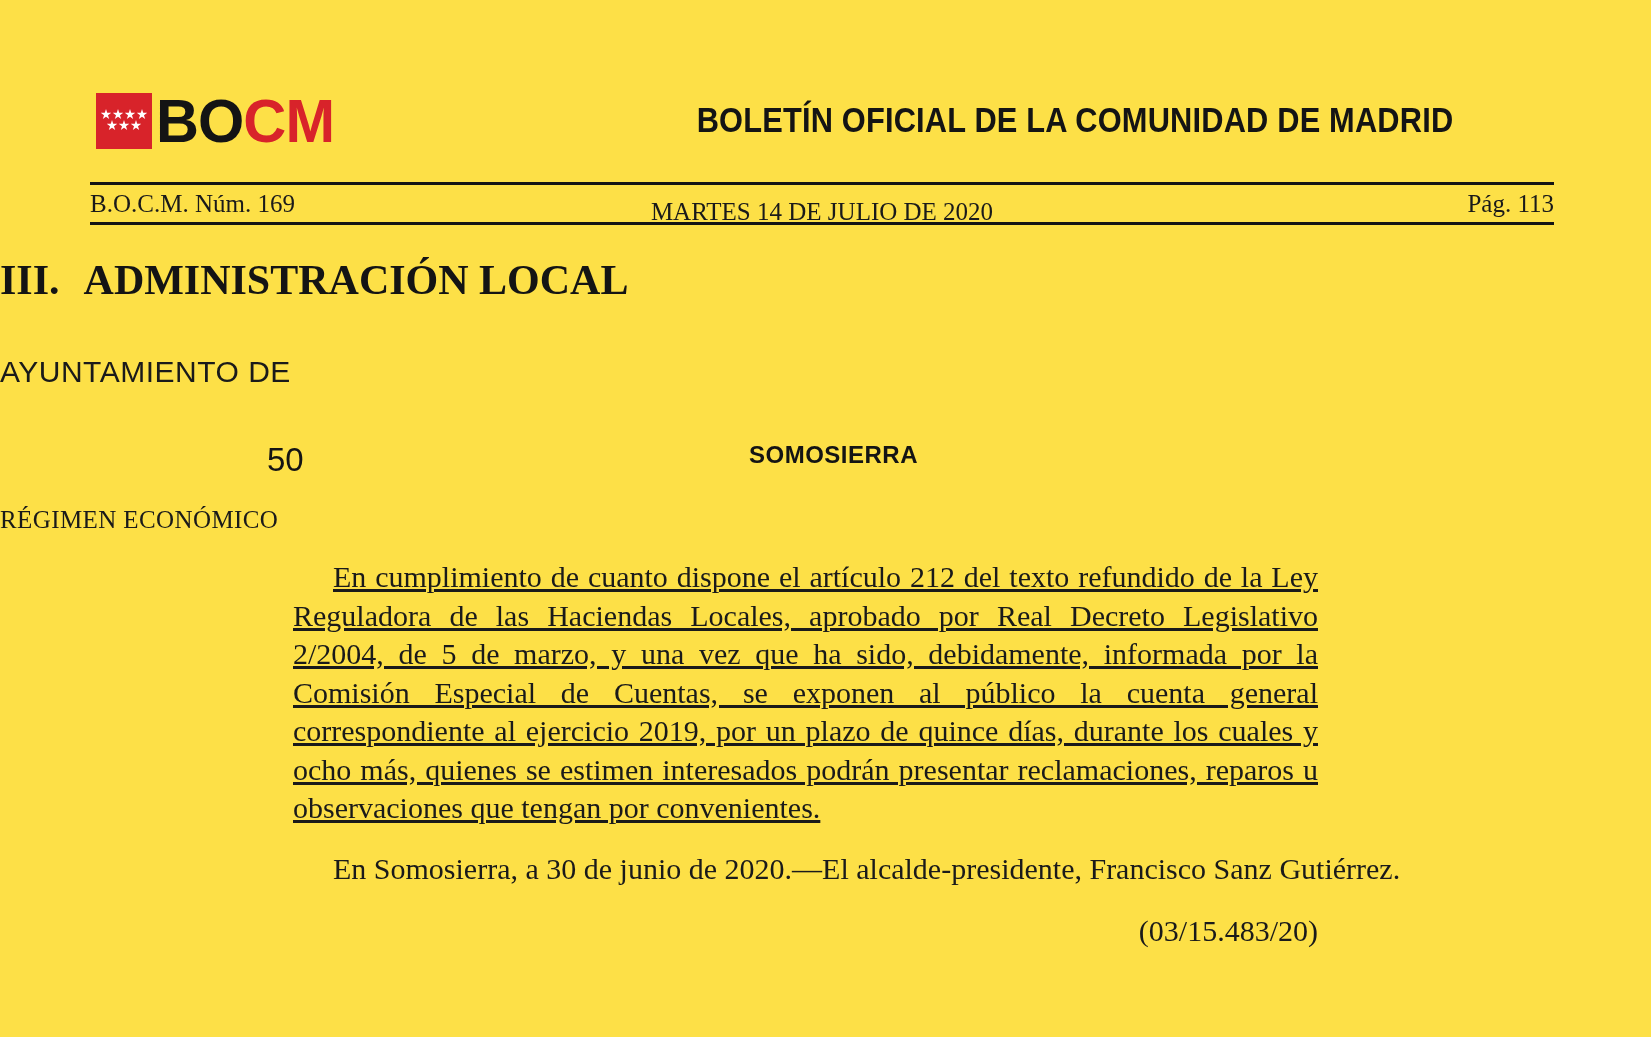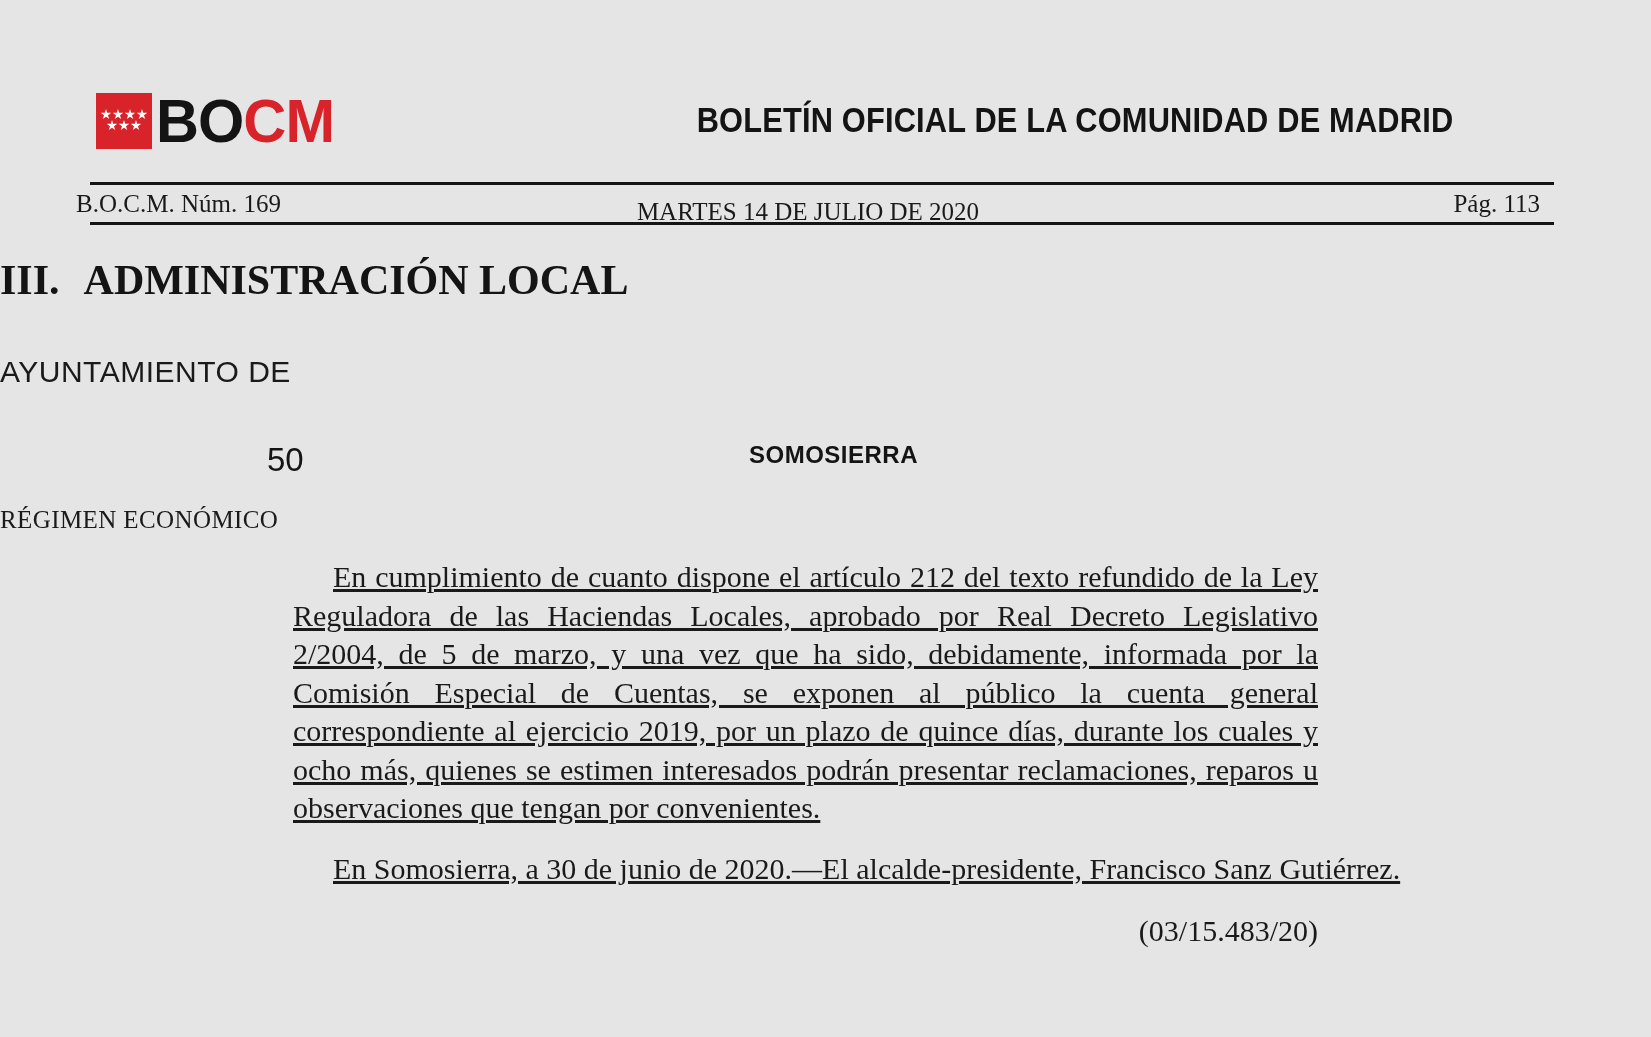--- a/index.html
+++ b/index.html
@@ -4,21 +4,21 @@
 <style>
   html, body {
     margin: 0;
     padding: 0;
     background: #ffffff;
   }
   #page {
     position: relative;
     width: 1651px;
     height: 1037px;
-    background: #e5e5e5;
+    background: #fde047;
     font-family: "Liberation Serif", serif;
     color: #1a1a1a;
     overflow: hidden;
   }
 
   
   .masthead {
     position: absolute;
     left: 0;
     top: 86px;
@@ -90,21 +90,21 @@
     position: absolute;
     left: 90px;
     width: 1464px;
     background: #141414;
   }
   .rule-top { top: 182px; height: 3px; }
   .rule-bottom { top: 222px; height: 3px; }
 
   .runhead {
     position: absolute;
-    left: 76px;
+    left: 90px;
     top: 190px;
     width: 1464px;
     height: 30px;
     font-size: 25px;
     color: #1a1a1a;
   }
   .runhead .left {
     position: absolute;
     left: 0;
     top: 0;
@@ -214,21 +214,20 @@
     text-decoration: underline;
   }
   p.closing {
     margin: 22px 0 0 0;
     font-size: 30px;
     line-height: 38.5px;
     text-align: center;
     text-indent: 40px;
     color: #1a1a1a;
     white-space: nowrap;
-    text-decoration: underline;
   }
   p.refcode {
     margin: 24px 0 0 0;
     font-size: 30px;
     line-height: 38.5px;
     text-align: right;
     color: #1a1a1a;
   }
 </style>
 </head>

